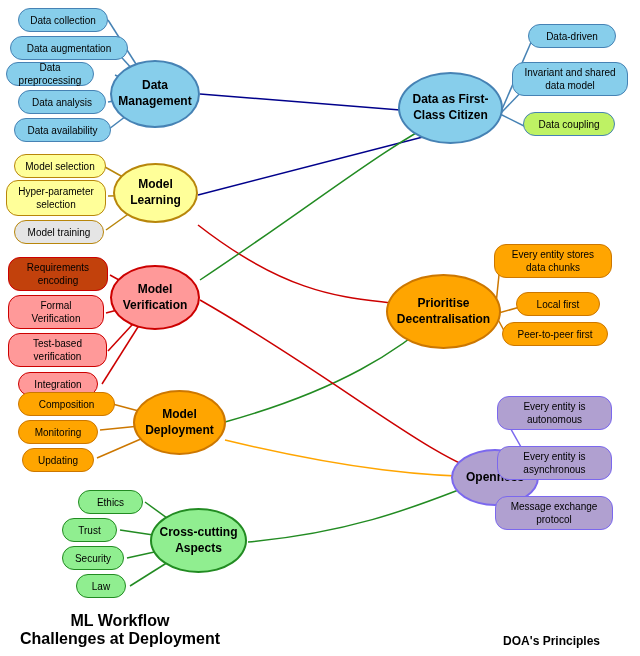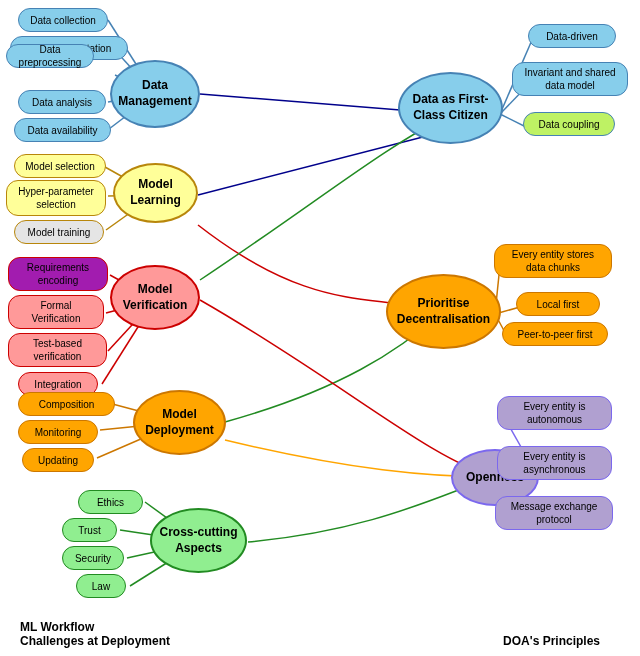--- a/index.html
+++ b/index.html
@@ -38,22 +38,22 @@
       text-align: center;
       font-size: 10px;
       line-height: 1.3;
       padding: 3px 6px;
     }
     .footer-left {
       position: absolute;
       bottom: 8px;
       left: 20px;
       font-weight: bold;
-      font-size: 12px;
-      text-align: left;
+      font-size: 16px;
+      text-align: center;
     }
     .footer-right {
       position: absolute;
       bottom: 8px;
       right: 40px;
       font-weight: bold;
       font-size: 12px;
       text-align: center;
     }
   </style>
@@ -120,27 +120,27 @@
 <div class="ellipse-node" style="left:110px;top:265px;width:90px;height:65px;background:#FF9999;border:2px solid #CC0000;">Model<br>Verification</div>
 <div class="ellipse-node" style="left:133px;top:390px;width:93px;height:65px;background:#FFA500;border:2px solid #CC7700;">Model<br>Deployment</div>
 <div class="ellipse-node" style="left:150px;top:508px;width:97px;height:65px;background:#90EE90;border:2px solid #228B22;">Cross-cutting<br>Aspects</div>
 
 <div class="ellipse-node" style="left:398px;top:72px;width:105px;height:72px;background:#87CEEB;border:2px solid #4682B4;">Data as First-<br>Class Citizen</div>
 <div class="ellipse-node" style="left:386px;top:274px;width:115px;height:75px;background:#FFA500;border:2px solid #CC7700;">Prioritise<br>Decentralisation</div>
 <div class="ellipse-node" style="left:451px;top:449px;width:88px;height:57px;background:#B0A0D0;border:2px solid #7B68EE;">Openness</div>
 
 <div class="rect-node" style="left:18px;top:8px;width:90px;height:24px;background:#87CEEB;border:1.5px solid #4682B4;">Data collection</div>
 <div class="rect-node" style="left:10px;top:36px;width:118px;height:24px;background:#87CEEB;border:1.5px solid #4682B4;">Data augmentation</div>
-<div class="rect-node" style="left:6px;top:44px;width:88px;height:24px;background:#87CEEB;border:1.5px solid #4682B4;">Data preprocessing</div>
+<div class="rect-node" style="left:6px;top:62px;width:88px;height:24px;background:#87CEEB;border:1.5px solid #4682B4;">Data preprocessing</div>
 <div class="rect-node" style="left:18px;top:90px;width:88px;height:24px;background:#87CEEB;border:1.5px solid #4682B4;">Data analysis</div>
 <div class="rect-node" style="left:14px;top:118px;width:97px;height:24px;background:#87CEEB;border:1.5px solid #4682B4;">Data availability</div>
 <div class="rect-node" style="left:14px;top:154px;width:92px;height:24px;background:#FFFF99;border:1.5px solid #B8860B;">Model selection</div>
 <div class="rect-node" style="left:6px;top:180px;width:100px;height:36px;background:#FFFF99;border:1.5px solid #B8860B;">Hyper-parameter<br>selection</div>
 <div class="rect-node" style="left:14px;top:220px;width:90px;height:24px;background:#e5e5e5;border:1.5px solid #B8860B;">Model training</div>
-<div class="rect-node" style="left:8px;top:257px;width:100px;height:34px;background:#a21caf;border:1.5px solid #CC0000;">Requirements<br>encoding</div>
+<div class="rect-node" style="left:8px;top:257px;width:100px;height:34px;background:#c2410c;border:1.5px solid #CC0000;">Requirements<br>encoding</div>
 <div class="rect-node" style="left:8px;top:295px;width:96px;height:34px;background:#FF9999;border:1.5px solid #CC0000;">Formal<br>Verification</div>
 <div class="rect-node" style="left:8px;top:333px;width:99px;height:34px;background:#FF9999;border:1.5px solid #CC0000;">Test-based<br>verification</div>
 <div class="rect-node" style="left:18px;top:372px;width:80px;height:24px;background:#FF9999;border:1.5px solid #CC0000;">Integration</div>
 <div class="rect-node" style="left:18px;top:392px;width:97px;height:24px;background:#FFA500;border:1.5px solid #CC7700;">Composition</div>
 <div class="rect-node" style="left:18px;top:420px;width:80px;height:24px;background:#FFA500;border:1.5px solid #CC7700;">Monitoring</div>
 <div class="rect-node" style="left:22px;top:448px;width:72px;height:24px;background:#FFA500;border:1.5px solid #CC7700;">Updating</div>
 <div class="rect-node" style="left:78px;top:490px;width:65px;height:24px;background:#90EE90;border:1.5px solid #228B22;">Ethics</div>
 <div class="rect-node" style="left:62px;top:518px;width:55px;height:24px;background:#90EE90;border:1.5px solid #228B22;">Trust</div>
 <div class="rect-node" style="left:62px;top:546px;width:62px;height:24px;background:#90EE90;border:1.5px solid #228B22;">Security</div>
 <div class="rect-node" style="left:76px;top:574px;width:50px;height:24px;background:#90EE90;border:1.5px solid #228B22;">Law</div>

